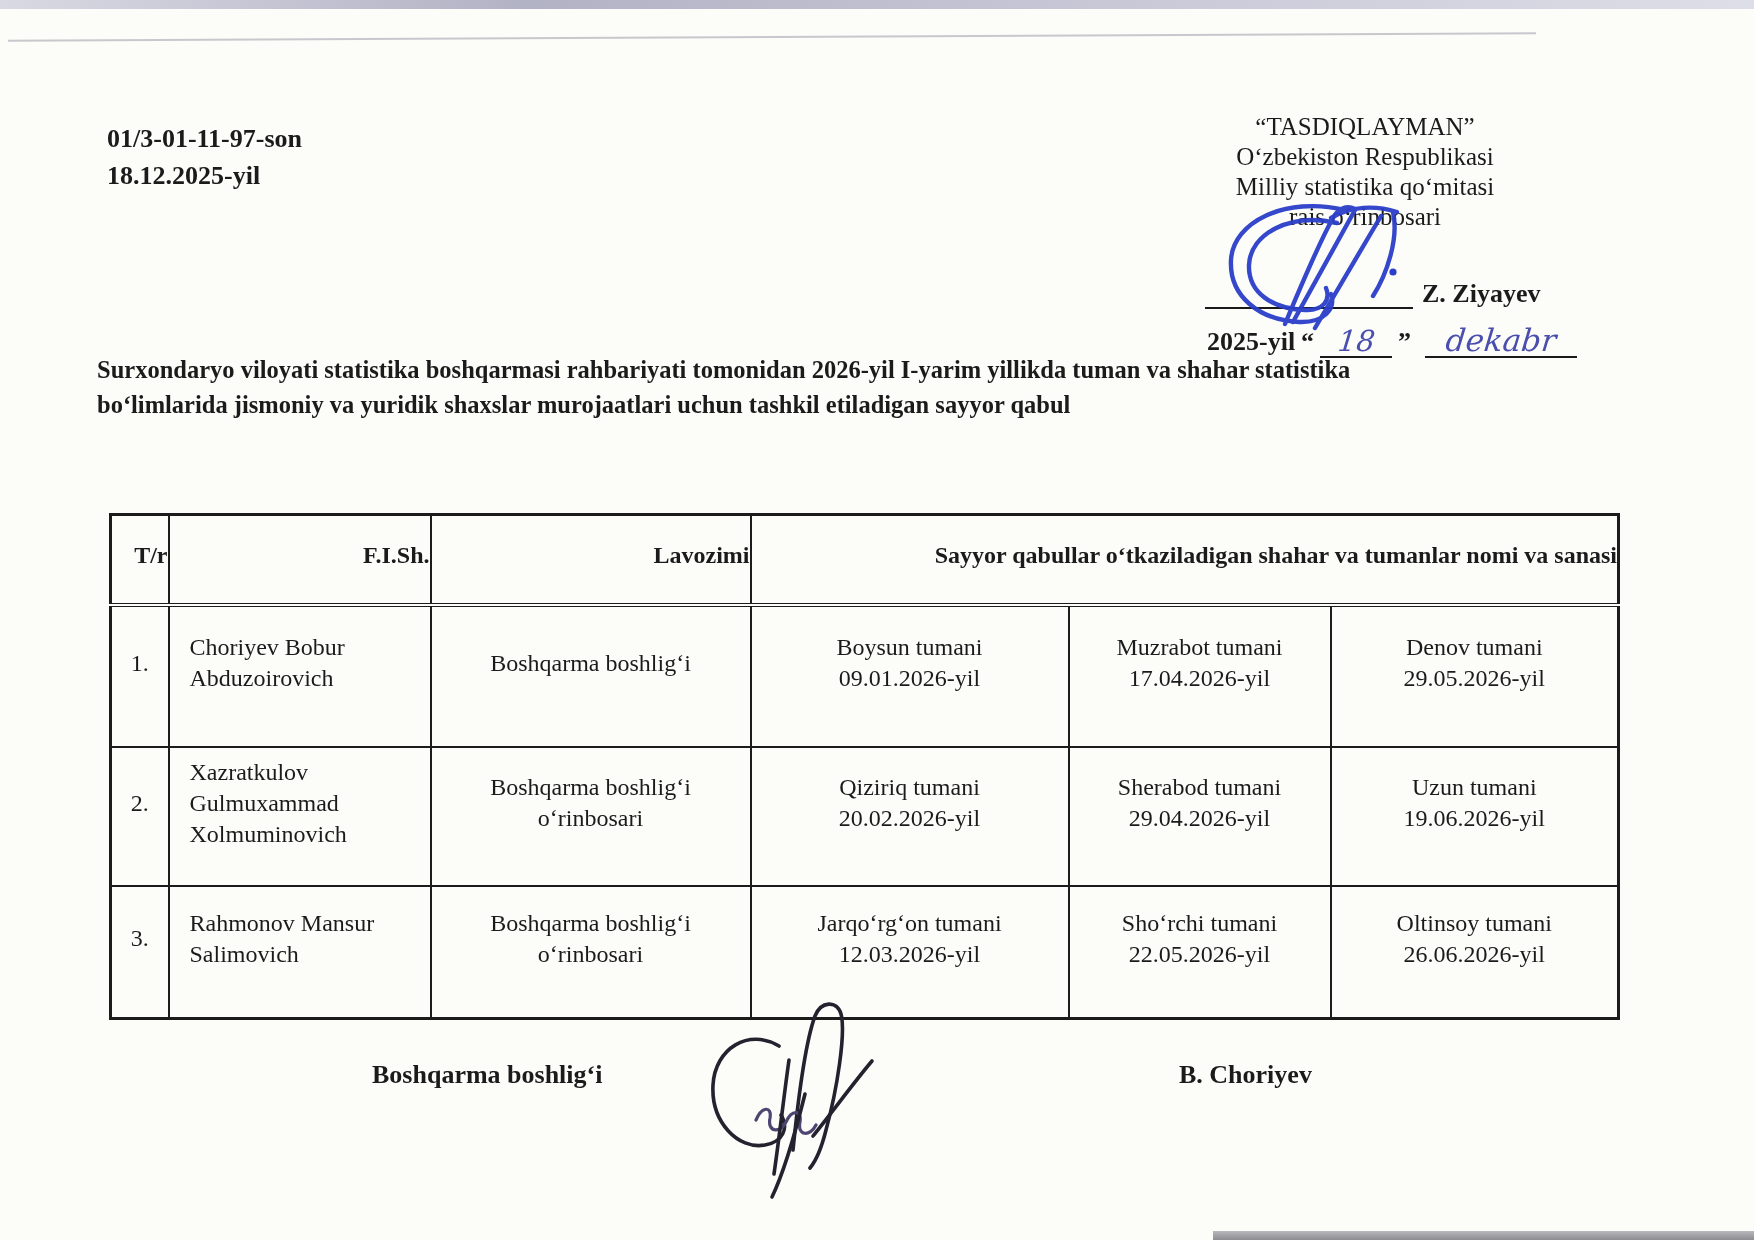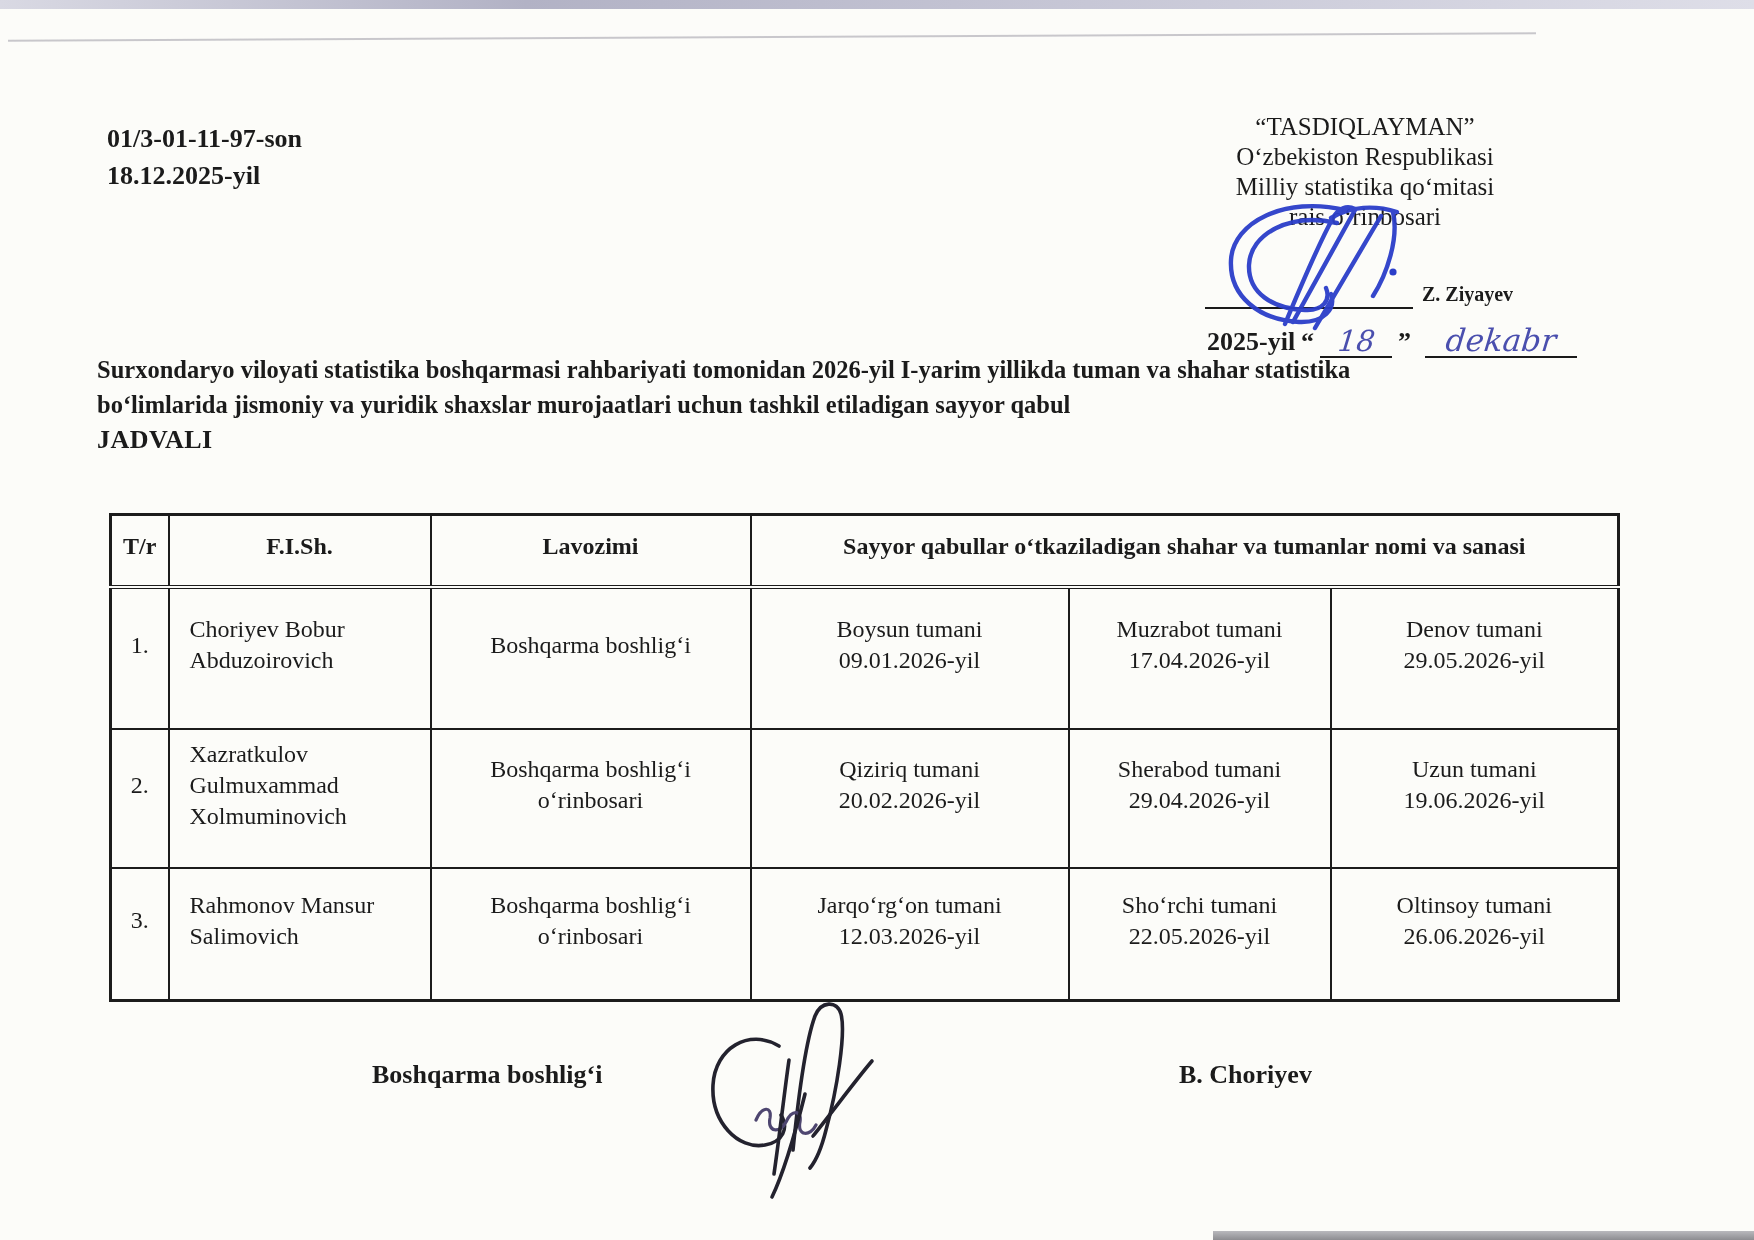--- a/index.html
+++ b/index.html
@@ -16,21 +16,21 @@
   .scan-bottom-strip { position:absolute; left:1213px; top:1231px; width:541px; height:9px;
     background:linear-gradient(to bottom,#b9b9bd,#8d8d91); }
 
   .doc-number { position:absolute; left:107px; top:120px;
     font-weight:bold; font-size:26px; line-height:37px; }
 
   .approve { position:absolute; left:1058px; top:112px; width:614px;
     text-align:center; font-weight:normal; font-size:25px; line-height:30px; }
   .sig-row { position:absolute; left:1205px; top:277px; display:flex; align-items:flex-end; }
   .sig-underline { width:208px; height:32px; border-bottom:2.5px solid #1a1a1a; }
-  .sig-name { font-weight:bold; font-size:20px; margin-left:9px; line-height:30px; }
+  .sig-name { font-weight:bold; font-size:26px; margin-left:9px; line-height:30px; }
   .date-row { position:absolute; left:1207px; top:324px; display:flex; align-items:flex-end; }
   .date-row .label { font-weight:bold; font-size:26px; line-height:32px; }
   .date-row .quote { font-weight:bold; font-size:26px; line-height:32px; margin:0 6px; }
   .hw-slot { border-bottom:2.5px solid #1a1a1a; height:34px; display:flex;
     justify-content:center; align-items:flex-end; }
   .hw-day { width:72px; }
   .hw-month { width:152px; margin-left:8px; }
   .handwriting { font-family:"DejaVu Serif", serif; font-style:italic;
     color:#4a4fae; transform:translateY(2px) skewX(-6deg); }
   .hw-day .handwriting { font-size:29px; }
@@ -44,21 +44,21 @@
   table.schedule { position:absolute; left:109px; top:513px; width:1508px;
     border-collapse:collapse; table-layout:fixed; font-size:24px; }
   table.schedule th, table.schedule td { border:2px solid #1c1c1c; }
   table.schedule { border:3px solid #1c1c1c; }
   table.schedule thead th { font-weight:bold; vertical-align:middle;
     padding-bottom:8px; border-bottom:4px double #1c1c1c; }
   table.schedule td { vertical-align:middle; padding-bottom:26px; line-height:31px; }
   td.c-num { text-align:center; }
   td.c-name { text-align:left; padding-left:20px; padding-right:28px; }
   td.c-pos, td.c-visit { text-align:center; padding-left:10px; padding-right:10px; }
-  tr.h-row { height:72px; }
+  tr.h-row { height:90px;text-align:right; }
   tr.r1 { height:142px; } tr.r2 { height:139px; } tr.r3 { height:133px; }
 
   .footer-label { position:absolute; left:372px; top:1060px;
     font-weight:bold; font-size:26px; }
   .footer-name { position:absolute; left:1179px; top:1060px;
     font-weight:bold; font-size:26px;text-align:right; }
   .footer-sig-svg { position:absolute; left:693px; top:998px; width:190px; height:205px; }
 </style>
 </head>
 <body>
@@ -106,21 +106,20 @@
       <path d="M 170 16 C 176 42, 164 78, 150 100"></path>
       <path d="M 158 20 L 92 132"></path>
       <path d="M 132 14 L 70 126"></path>
     </g>
     <circle cx="170" cy="76" r="3.6" fill="#2b3ec9"></circle>
   </svg>
 
   <div class="title-block">
     <div>Surxondaryo viloyati statistika boshqarmasi rahbariyati tomonidan 2026-yil I-yarim yillikda tuman va shahar statistika</div>
     <div>bo‘limlarida jismoniy va yuridik shaxslar murojaatlari uchun tashkil etiladigan sayyor qabul</div>
-    <div class="jadvali">JADVALI</div>
   </div>
 
   <table class="schedule">
     <colgroup>
       <col style="width:58px">
         <col style="width:262px">
         <col style="width:320px">
       <col style="width:318px">
         <col style="width:262px">
         <col style="width:288px">

